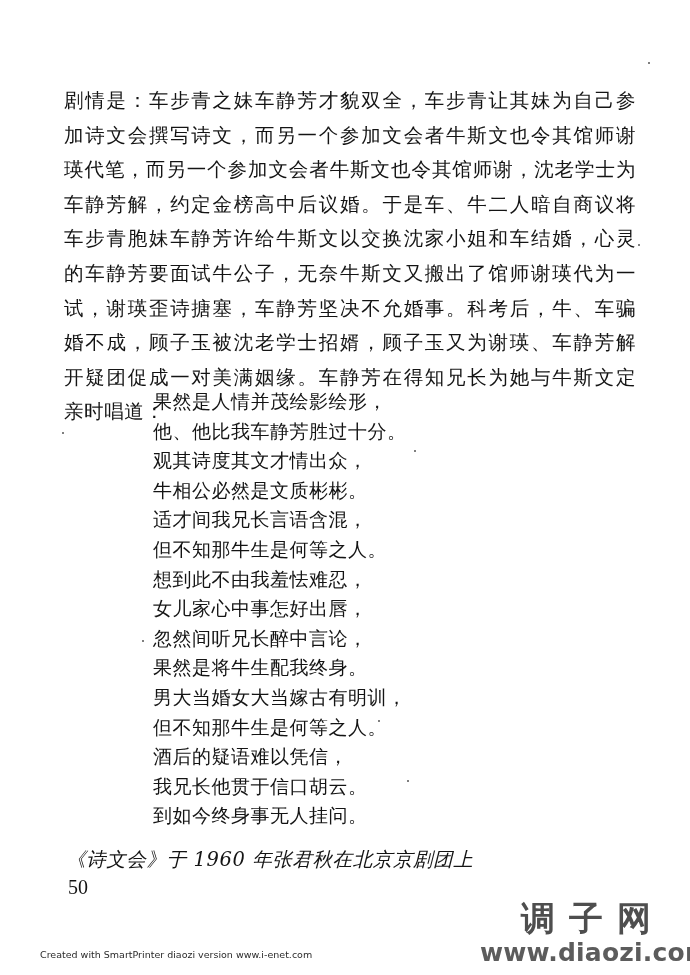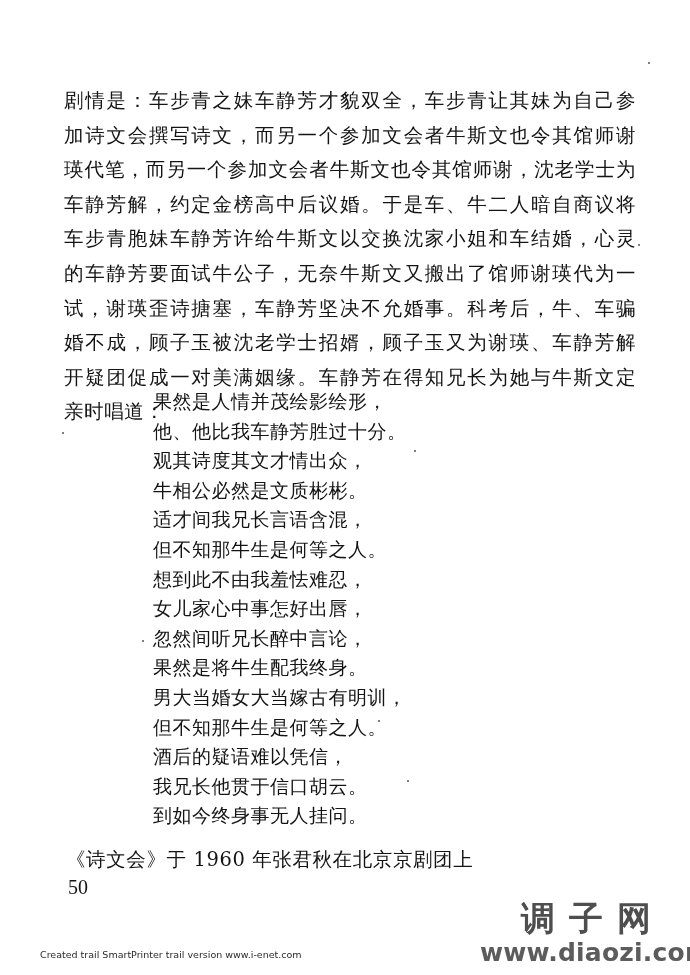--- a/index.html
+++ b/index.html
@@ -15,21 +15,21 @@
   }
   .para .ln { display: block; white-space: nowrap; text-align: justify; text-align-last: justify; }
   .para .ln.last { text-align-last: left; }
   .verse {
     position: absolute; left: 153px; top: 378px;
     font-size: 19px; line-height: 29.6px; letter-spacing: 0.5px; margin-top: 9px;
   }
   .verse .vl { display: block; white-space: nowrap; }
   .note {
     position: absolute; left: 66px; top: 846px;
-    font-size: 19.5px; letter-spacing: 0.6px; white-space: nowrap;
+    font-size: 19.5px; letter-spacing: 0.6px; white-space: nowrap; font-style: italic;
   }
   .pageno {
     position: absolute; left: 68px; top: 876px;
     font-family: "Liberation Serif", serif; font-size: 20px;
   }
   .wm-cn {
     position: absolute; left: 521px; top: 896px;
     font-family: "DejaVu Sans", sans-serif; font-weight: bold;
     font-size: 34px; color: #4e4e4e; letter-spacing: 14px;
   }
@@ -80,21 +80,21 @@
     <span class="vl">到如今终身事无人挂问。</span>
   </div>
 
   <div class="note">《诗文会》于 1960 年张君秋在北京京剧团上</div>
 
   <div class="pageno">50</div>
 
   <div class="wm-cn">调子网</div>
   <div class="wm-url">www.diaozi.com</div>
 
-  <div class="footer">Created trail SmartPrinter trail version www.i-enet.com</div>
+  <div class="footer">Created with SmartPrinter diaozi version www.i-enet.com</div>
 
   <span class="speck" style="left:648px;top:62px"></span>
   <span class="speck" style="left:236px;top:202px"></span>
   <span class="speck" style="left:638px;top:244px"></span>
   <span class="speck" style="left:414px;top:450px"></span>
   <span class="speck" style="left:62px;top:432px"></span>
   <span class="speck" style="left:142px;top:640px"></span>
   <span class="speck" style="left:378px;top:720px"></span>
   <span class="speck" style="left:407px;top:780px"></span>
 </div>

